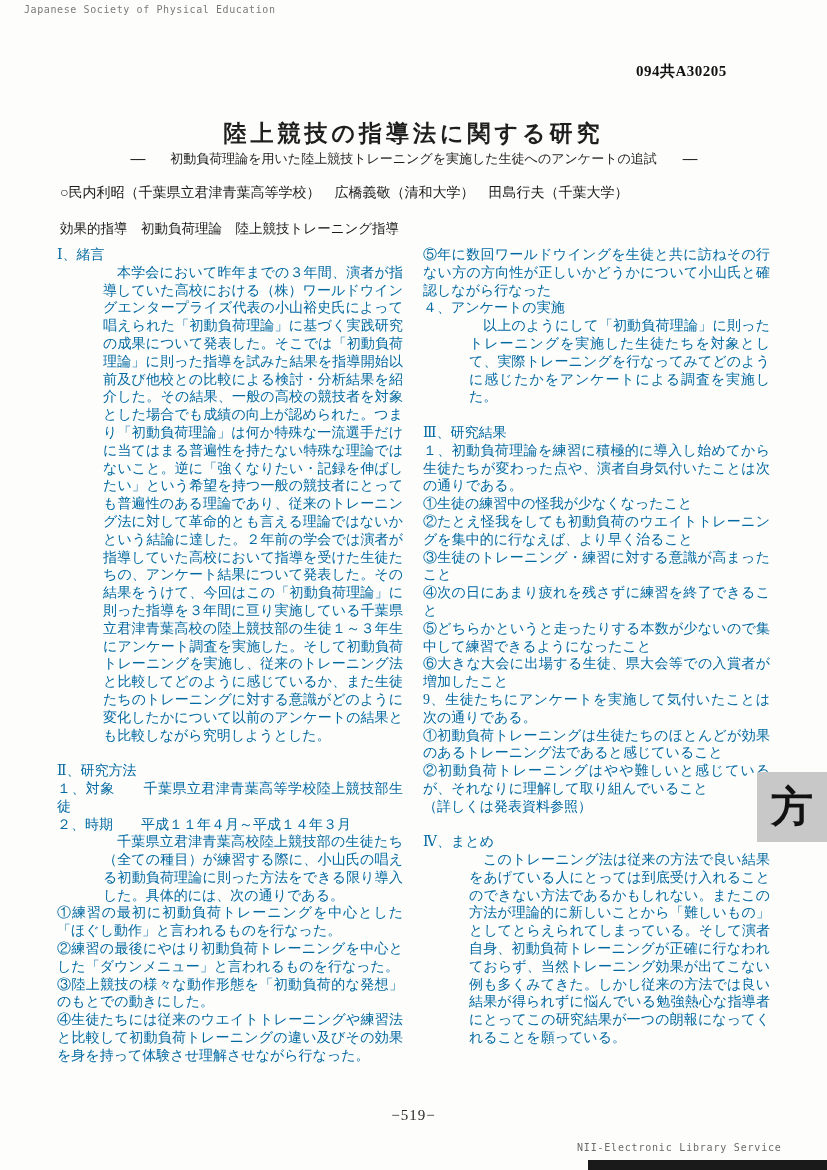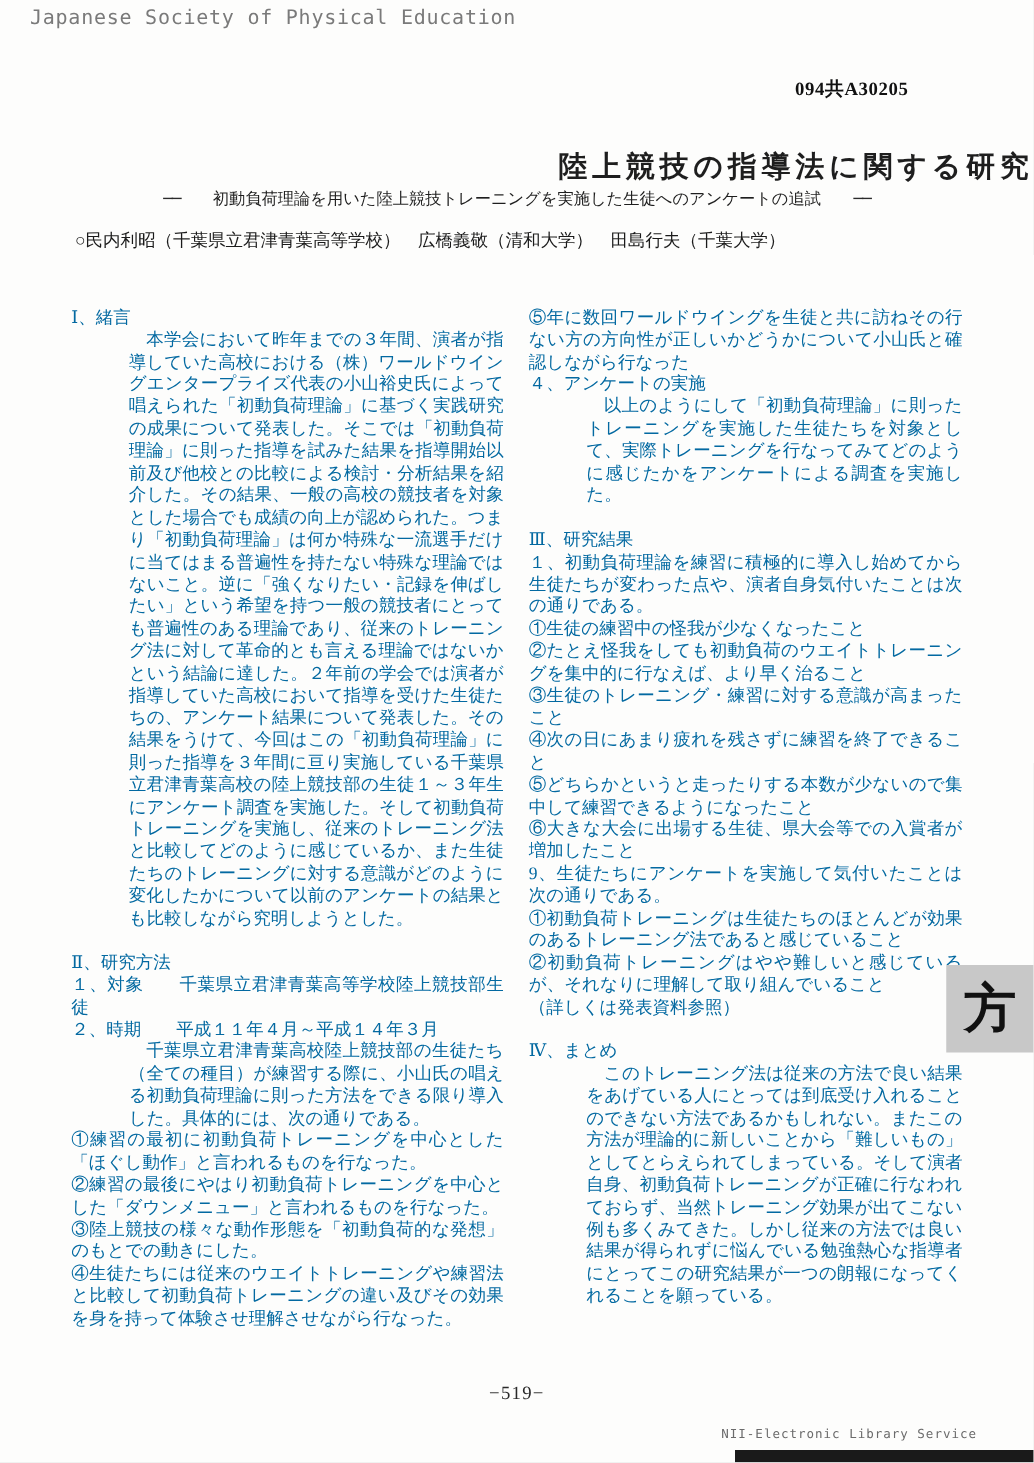--- a/index.html
+++ b/index.html
@@ -10,39 +10,39 @@
     margin: 0 auto;
     background: #fdfdfc;
     overflow: hidden;
     font-family: "Liberation Serif", "DejaVu Serif", serif;
     color: #1b1b1b;
   }
   .lib-header {
     position: absolute;
     left: 24px; top: 4px;
     font-family: "DejaVu Sans Mono", "Liberation Mono", monospace;
-    font-size: 16px;
+    font-size: 10px;
     letter-spacing: 0.6px;
     color: #7a7a7a;
     white-space: nowrap;
   }
   .doc-code {
     position: absolute;
     left: 636px; top: 62px;
     font-size: 15px;
     font-weight: 700;
     letter-spacing: 0.5px;
     color: #111;
     white-space: nowrap;
   }
   .title {
     position: absolute;
     left: 0; right: 0; top: 118px;
     margin: 0;
-    text-align: right;
+    text-align: center;
     font-size: 23px;
     font-weight: 700;
     letter-spacing: 4px;
     color: #1e1e1e;
     white-space: nowrap;
   }
   .subtitle {
     position: absolute;
     left: 0; right: 0; top: 150px;
     display: flex;
@@ -136,20 +136,21 @@
   <h1 class="title">陸上競技の指導法に関する研究</h1>
 
   <div class="subtitle">
     <span class="dash">──</span>
     <span>初動負荷理論を用いた陸上競技トレーニングを実施した生徒へのアンケートの追試</span>
     <span class="dash">──</span>
   </div>
 
   <div class="authors">○民内利昭（千葉県立君津青葉高等学校）　広橋義敬（清和大学）　田島行夫（千葉大学）</div>
 
+  <div class="keywords">効果的指導　初動負荷理論　陸上競技トレーニング指導</div>
 
   <div class="col col-left">
 
   <p class="para h">Ⅰ、緒言</p>
       <p class="para indent">本学会において昨年までの３年間、演者が指導していた高校における（株）ワールドウイングエンタープライズ代表の小山裕史氏によって唱えられた「初動負荷理論」に基づく実践研究の成果について発表した。そこでは「初動負荷理論」に則った指導を試みた結果を指導開始以前及び他校との比較による検討・分析結果を紹介した。その結果、一般の高校の競技者を対象とした場合でも成績の向上が認められた。つまり「初動負荷理論」は何か特殊な一流選手だけに当てはまる普遍性を持たない特殊な理論ではないこと。逆に「強くなりたい・記録を伸ばしたい」という希望を持つ一般の競技者にとっても普遍性のある理論であり、従来のトレーニング法に対して革命的とも言える理論ではないかという結論に達した。２年前の学会では演者が指導していた高校において指導を受けた生徒たちの、アンケート結果について発表した。その結果をうけて、今回はこの「初動負荷理論」に則った指導を３年間に亘り実施している千葉県立君津青葉高校の陸上競技部の生徒１～３年生にアンケート調査を実施した。そして初動負荷トレーニングを実施し、従来のトレーニング法と比較してどのように感じているか、また生徒たちのトレーニングに対する意識がどのように変化したかについて以前のアンケートの結果とも比較しながら究明しようとした。</p>
       <p class="para h gap">Ⅱ、研究方法</p>
       <p class="para">１、対象　　千葉県立君津青葉高等学校陸上競技部生徒</p>
       <p class="para">２、時期　　平成１１年４月～平成１４年３月</p>
       <p class="para indent">千葉県立君津青葉高校陸上競技部の生徒たち（全ての種目）が練習する際に、小山氏の唱える初動負荷理論に則った方法をできる限り導入した。具体的には、次の通りである。</p>
       <p class="para">①練習の最初に初動負荷トレーニングを中心とした「ほぐし動作」と言われるものを行なった。</p>

